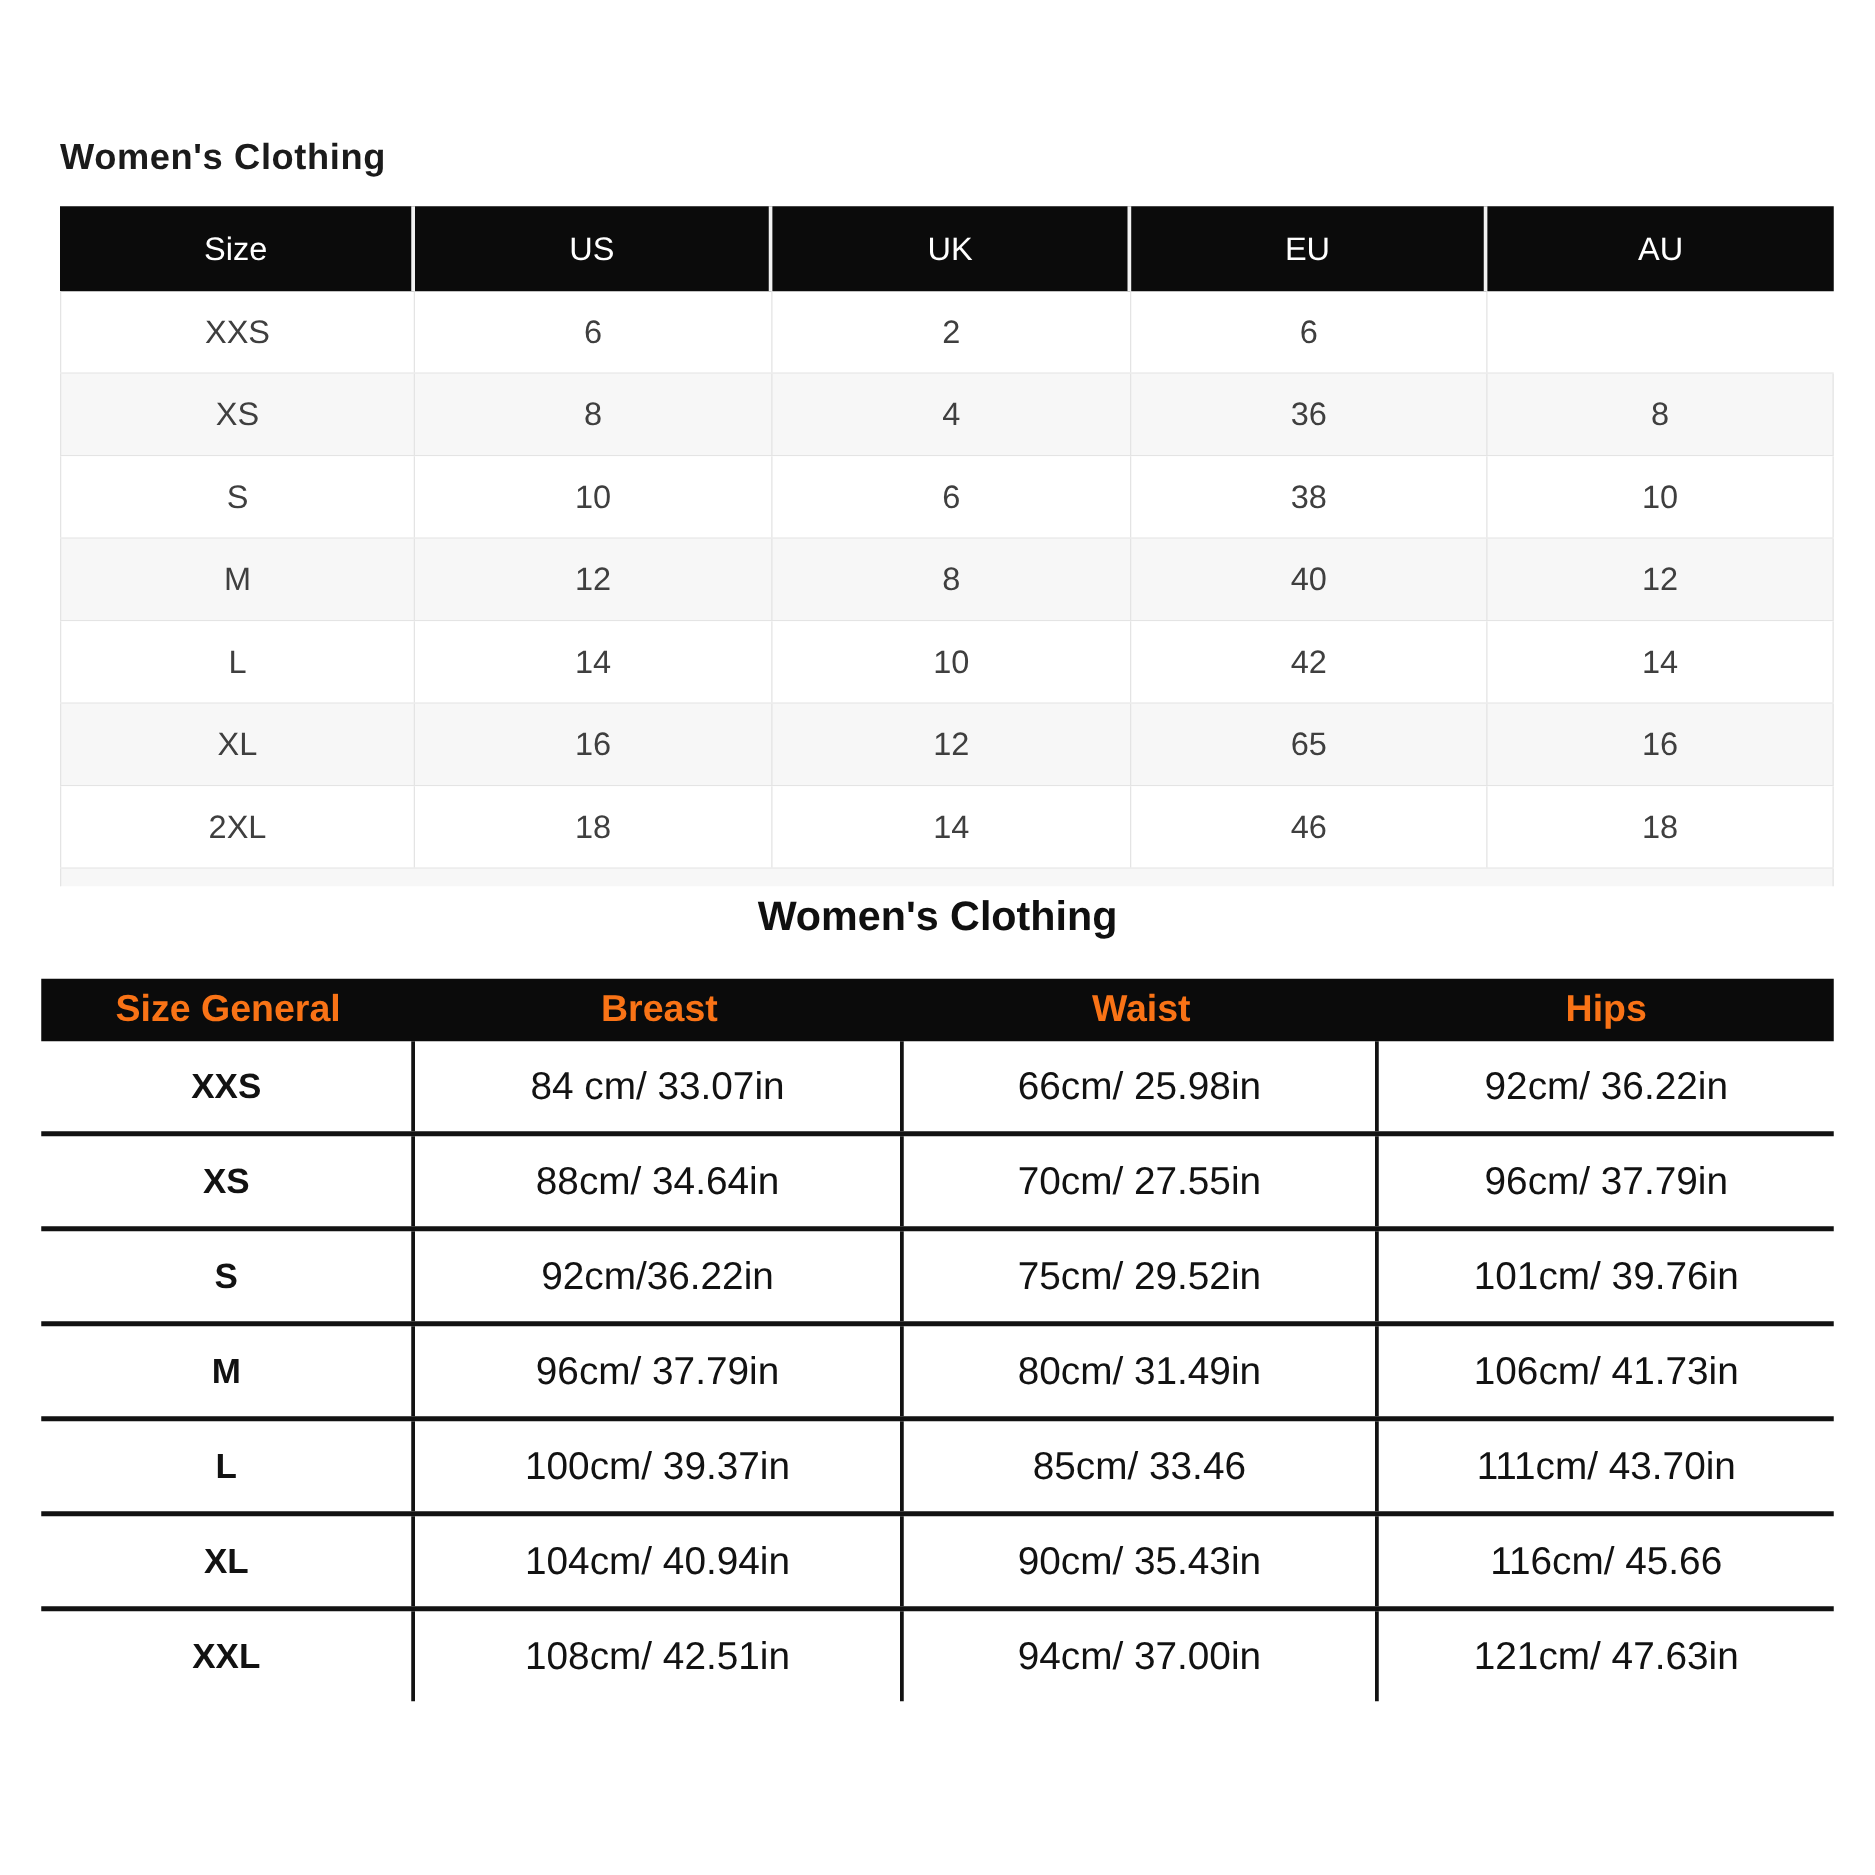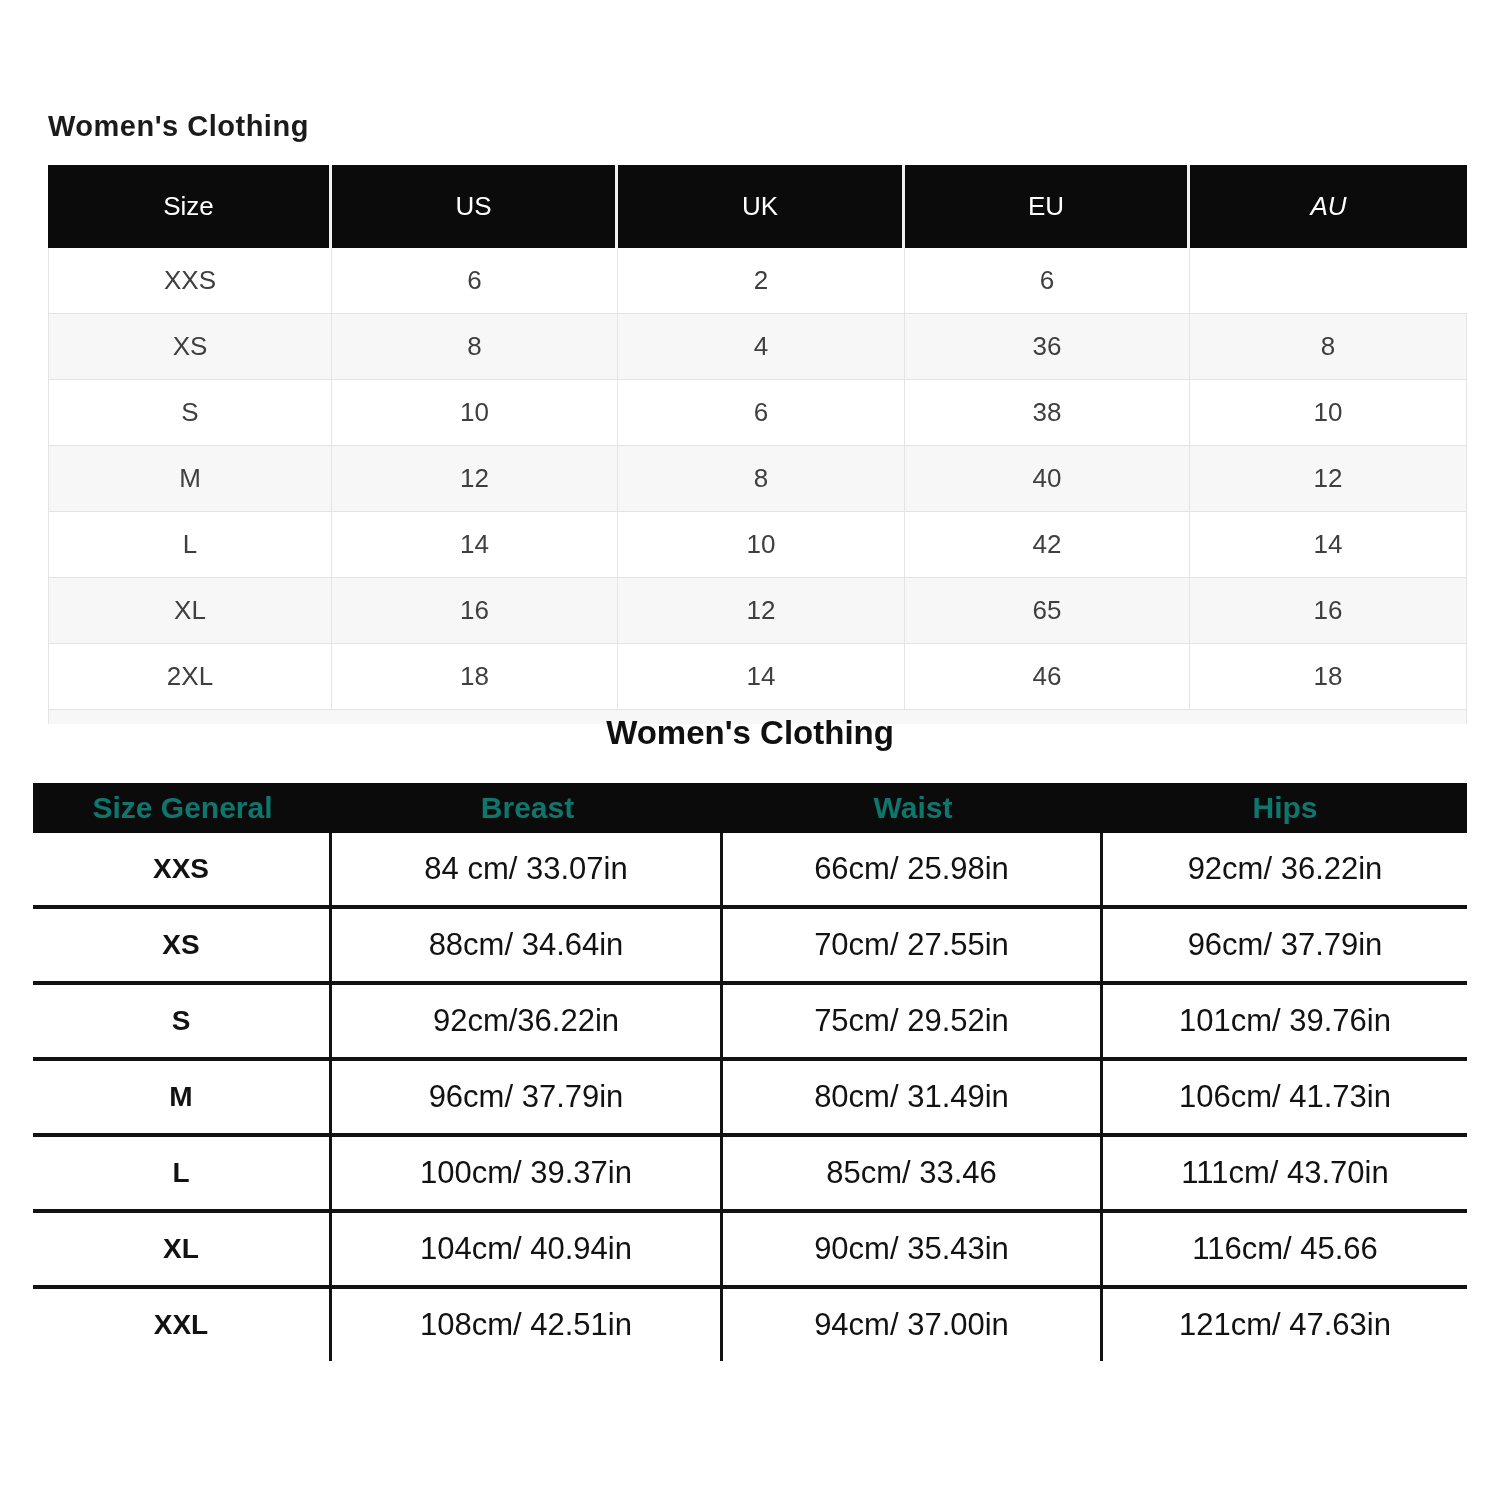--- a/index.html
+++ b/index.html
@@ -28,29 +28,29 @@
     top: 165px;
     width: 1419px;
   }
   .t1-header {
     display: grid;
     grid-template-columns: 284px 286px 287px 285px 277px;
   }
   .t1-header .cell {
     background: #0b0b0b;
     color: #ffffff;
-    height: 83px;
+    height: 68px;
     display: flex;
     align-items: center;
     justify-content: center;
     font-size: 26px;
     border-right: 3px solid #f2f2f2;
     box-sizing: border-box;
   }
-  .t1-header .cell:last-child { border-right: none; font-style: italic; }
+  .t1-header .cell:last-child { border-right: none; }
   .t1-body .row {
     display: grid;
     grid-template-columns: 284px 286px 287px 285px 277px;
     height: 65px;
     border-bottom: 1px solid #e4e4e4;
     background: #ffffff;
   }
   .t1-body .row:nth-child(even) { background: #f7f7f7; }
   .t1-body .cell {
     display: flex;
@@ -87,21 +87,21 @@
     top: 783px;
     width: 1434px;
   }
   .t2-header {
     display: grid;
     grid-template-columns: 299px 391px 380px 364px;
     background: #0b0b0b;
     height: 50px;
   }
   .t2-header .cell {
-    color: #0f766e;
+    color: #f97316;
     font-weight: 700;
     font-size: 30px;
     display: flex;
     align-items: center;
     justify-content: center;
   }
   .t2-body .row {
     display: grid;
     grid-template-columns: 299px 391px 380px 364px;
     height: 72px;

